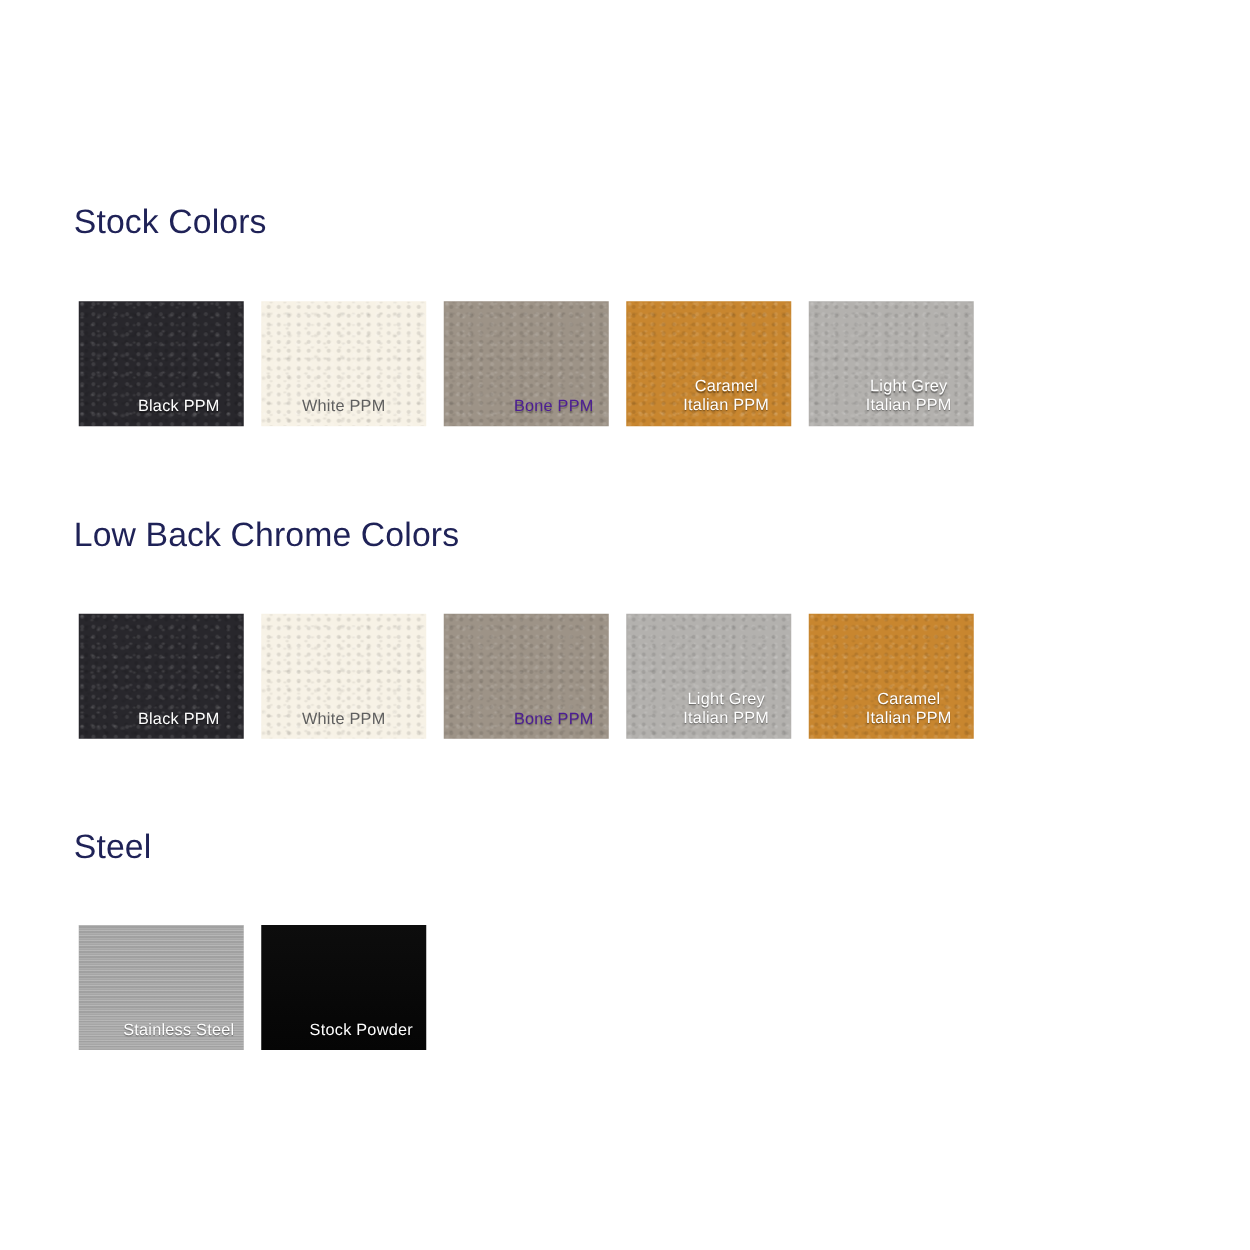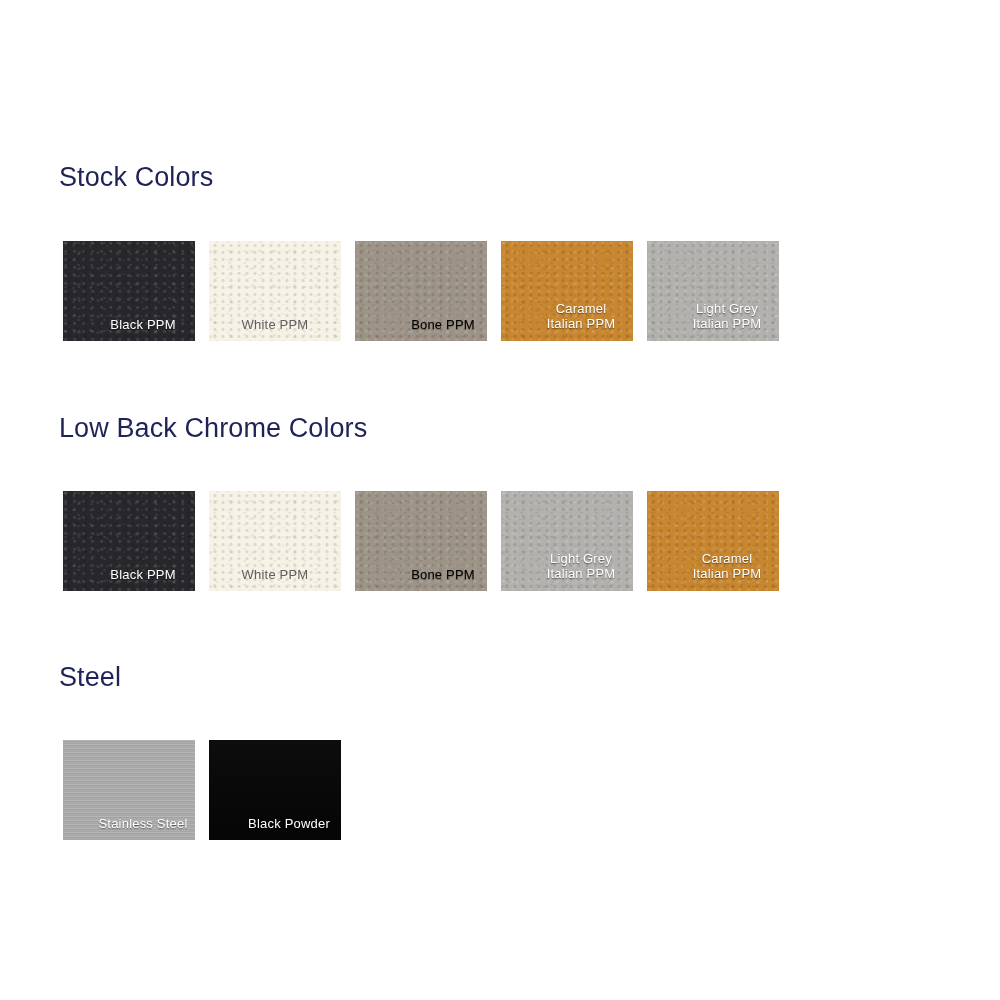--- a/index.html
+++ b/index.html
@@ -104,21 +104,21 @@
     line-height: 15px;
     letter-spacing: 0.2px;
     white-space: pre-line;
     z-index: 2;
   }
   .swatch-label.two-line {
     bottom: 10px;
   }
   .lbl-light { color: #ffffff; text-shadow: 0 1px 1px rgba(0,0,0,0.45); margin-left: 28px; }
   .lbl-dark  { color: #5f5f5f; }
-  .lbl-mid   { color: #000000; text-shadow: 0 1px 1px rgba(0,0,0,0.30); padding-left: 44px; }
+  .lbl-mid   { color: #4c1d95; text-shadow: 0 1px 1px rgba(0,0,0,0.30); padding-left: 44px; }
 </style>
 </head>
 <body>
 
 <div id="page">
 
   <div class="section" style="top:164px;">
     <div class="section-title" style="top:0;">Stock Colors</div>
     <div class="swatch-row" id="row-0" style="top:77px;">
         <div class="swatch leather" style="background-color: rgb(40, 39, 44);">
@@ -186,18 +186,18 @@
 
   <div class="section" style="top:664px;">
     <div class="section-title" style="top:0;">Steel</div>
     <div class="swatch-row" id="row-2" style="top:76px;">
         <div class="swatch brushed" style="background-color: rgb(169, 169, 169);">
           <div class="tex"></div>
           <div class="swatch-label lbl-light">Stainless Steel</div>
         </div>
         <div class="swatch " style="background: linear-gradient(rgb(13, 13, 13) 0%, rgb(5, 5, 5) 100%);">
           <div class="tex"></div>
-          <div class="swatch-label lbl-light">Black Powder</div>
+          <div class="swatch-label lbl-light">Stock Powder</div>
         </div>
       </div>
   </div>
 
 </div>
 
 </body></html>

